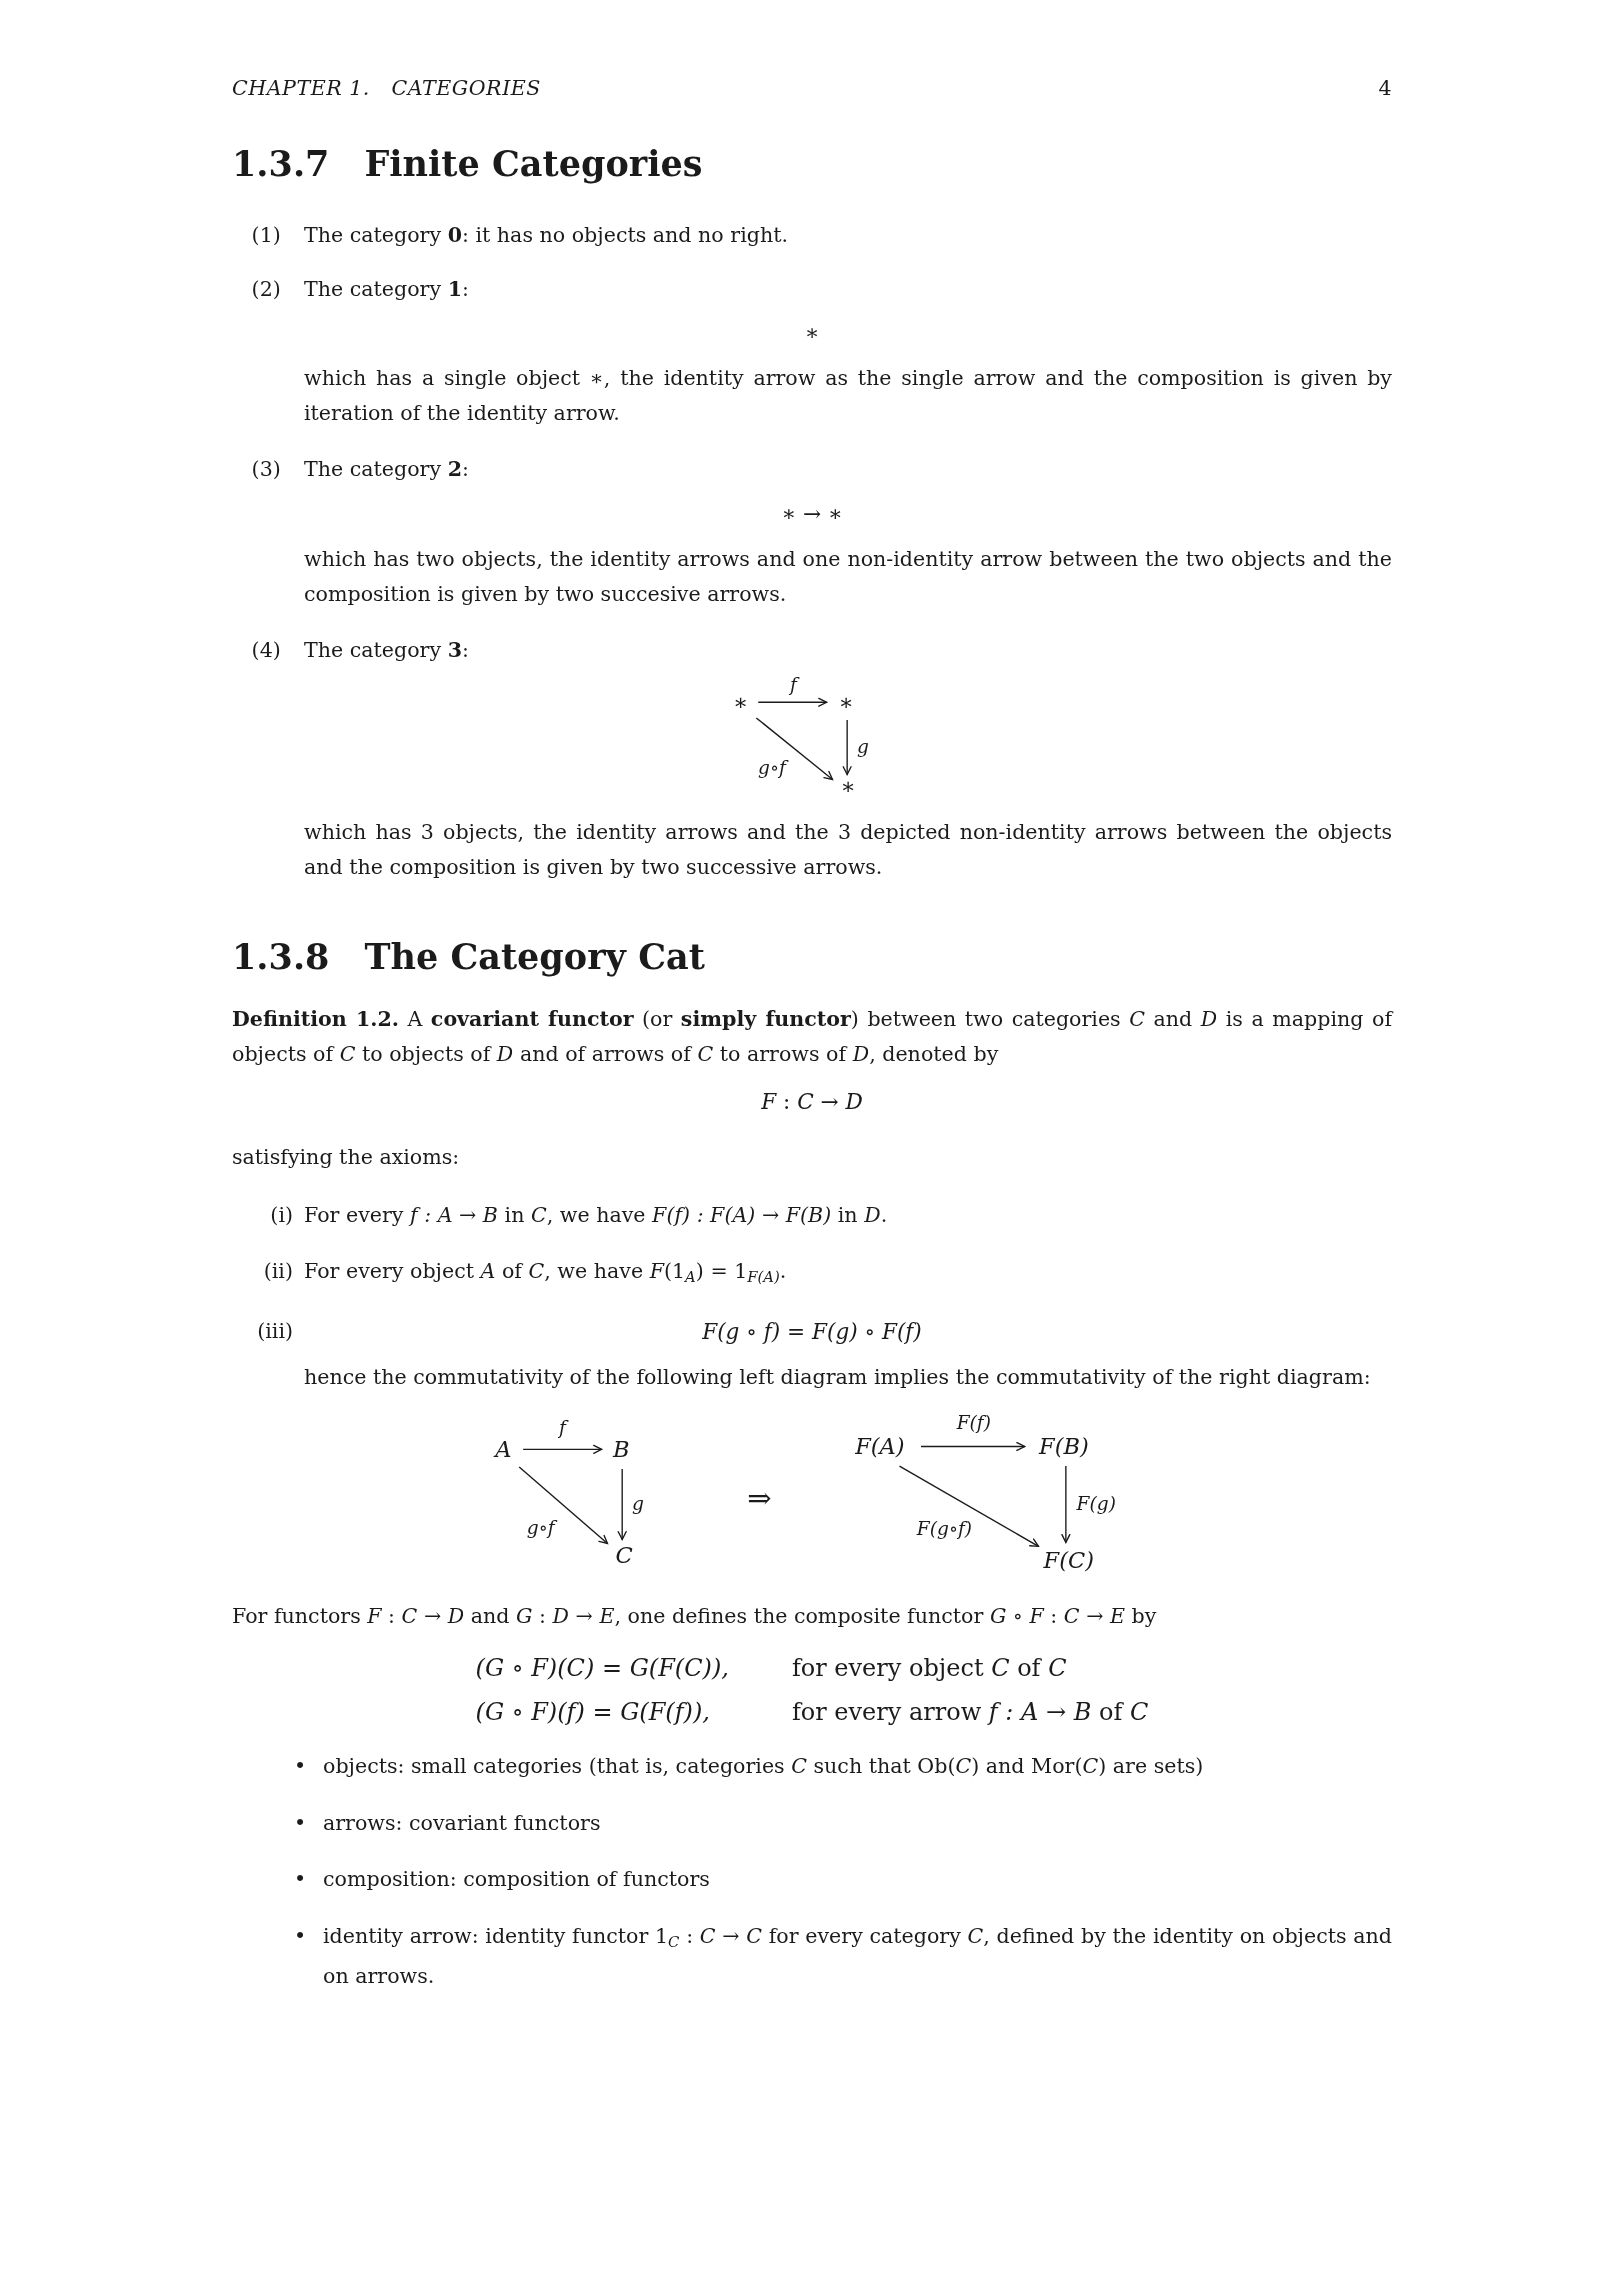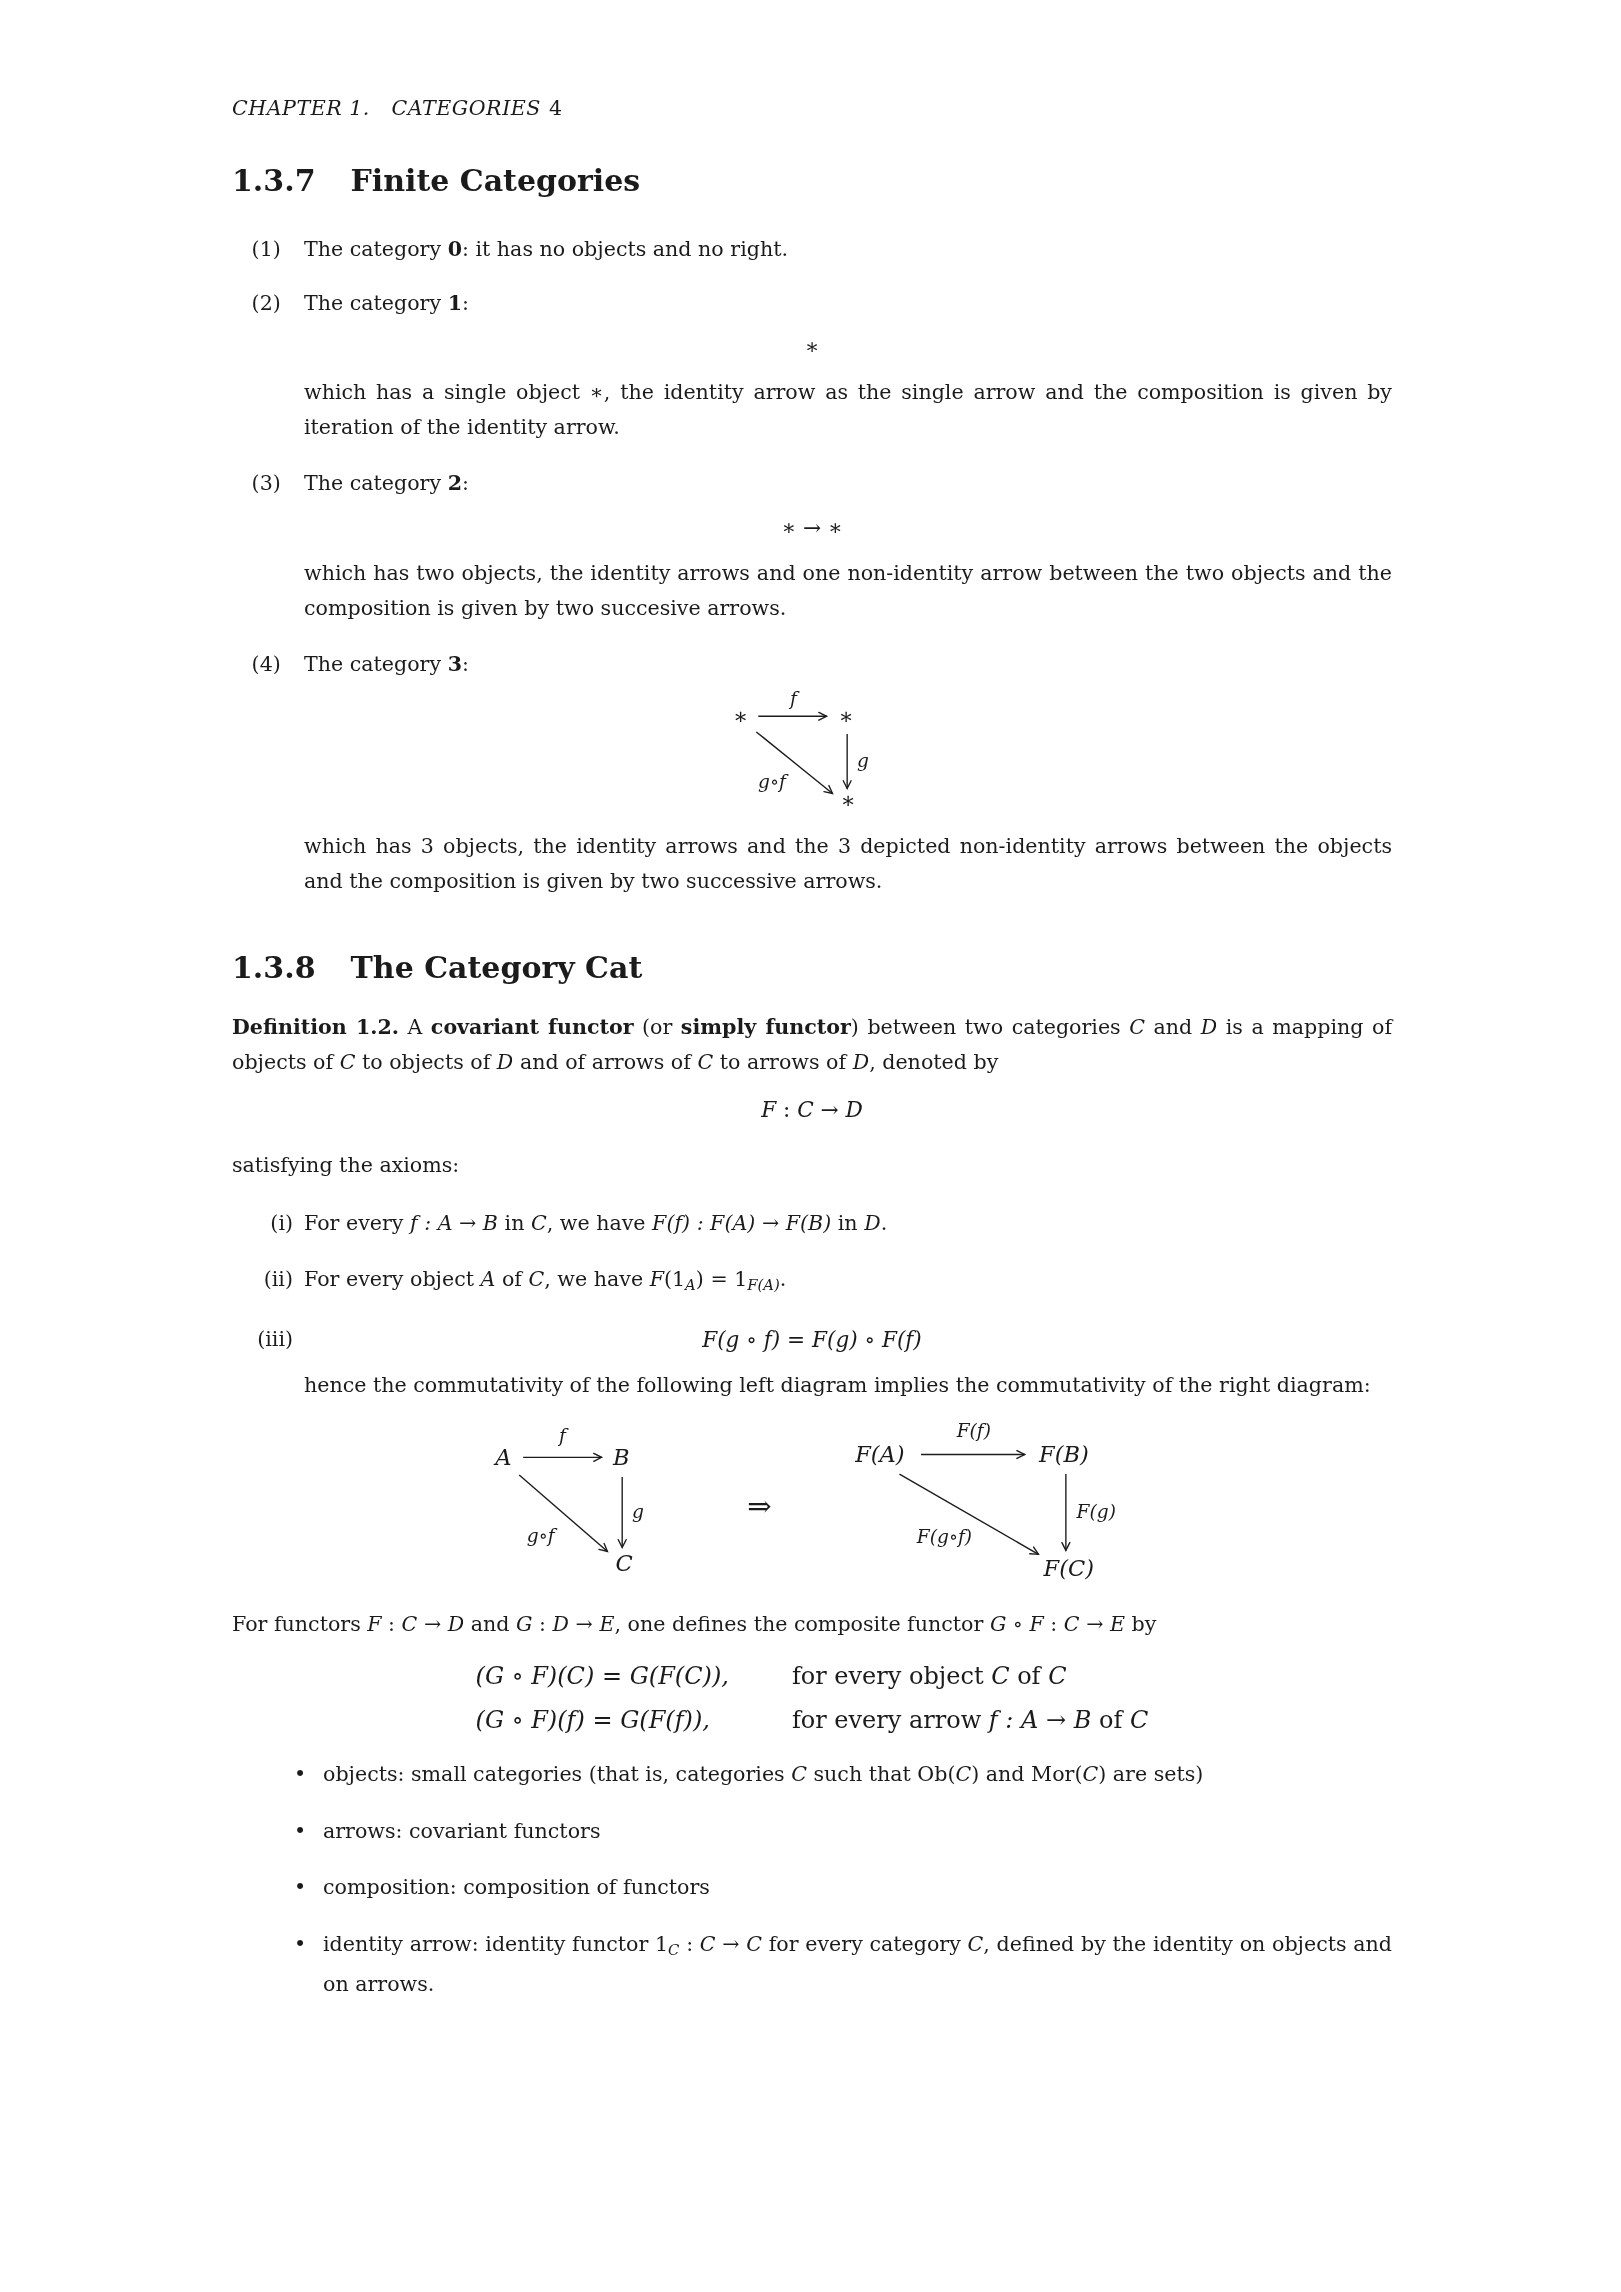--- a/index.html
+++ b/index.html
@@ -9,31 +9,31 @@
     background:#ffffff;
     color:#1b1b1b;
     font-family:"DejaVu Serif","DejaVu Sans",serif;
     font-size:20.6px;
     overflow:hidden;
   }
   .content{position:absolute;left:232px;top:0;width:1160px;}
 
   
   .running-header{
-    margin-top:96px;
-    display:flex;align-items:baseline;
-    font-style:italic;letter-spacing:0.5px;gap:8px;
+    margin-top:76px;
+    display:flex;justify-content:space-between;align-items:baseline;
+    font-style:italic;letter-spacing:0.5px;
   }
   .rh-left{display:flex;column-gap:21.6px;}
   .rh-page{font-style:normal;}
 
   
   .sec-heading{
     display:flex;column-gap:35px;
-    font-weight:bold;font-size:30px;
+    font-weight:bold;font-size:35px;
     margin:0;
   }
   .sec-heading.first{margin-top:43px;}
   .sec-heading.second{margin-top:51px;}
 
   
   .enum-head{position:relative;padding-left:72px;margin-top:24.5px;line-height:29px;}
   .enum-label{position:absolute;left:19.6px;}
   .first-item{margin-top:37px;}
 

